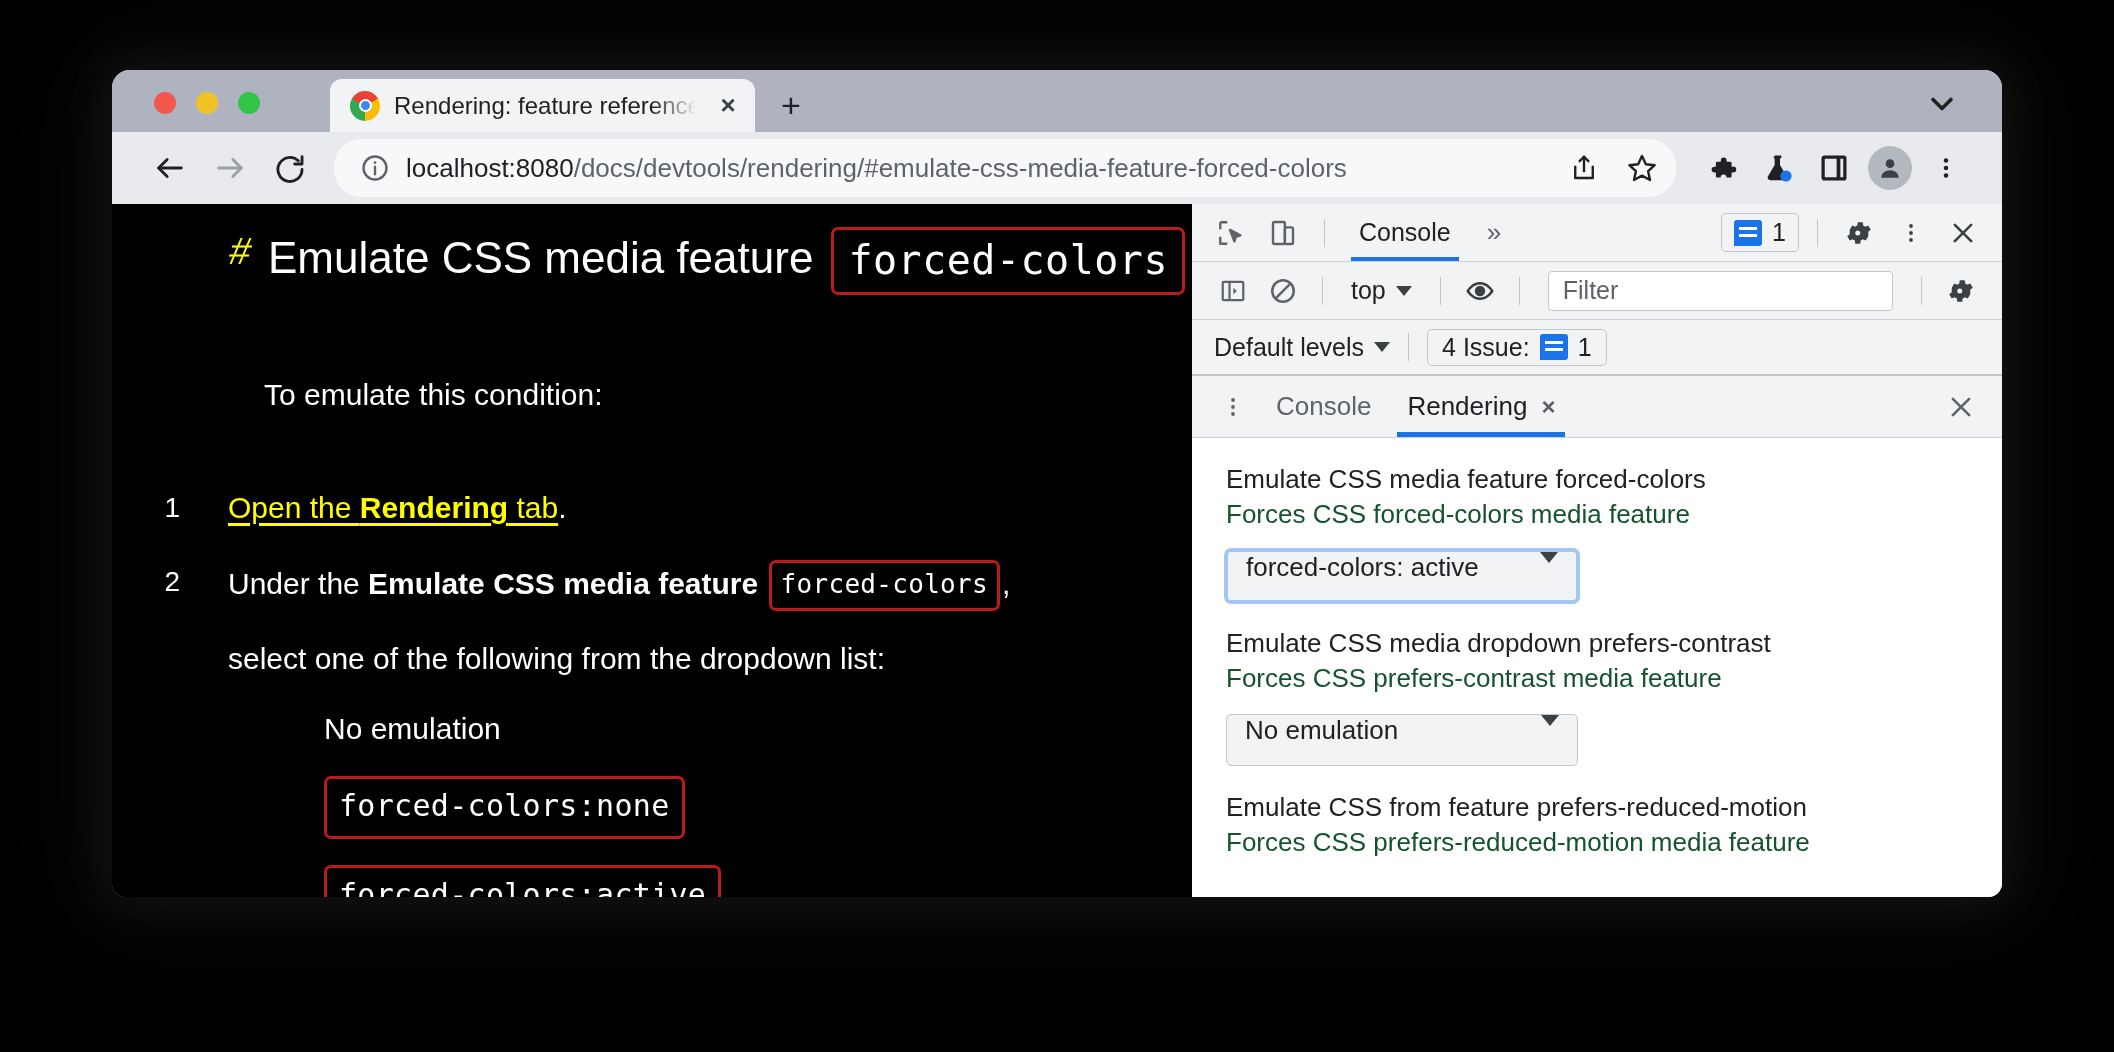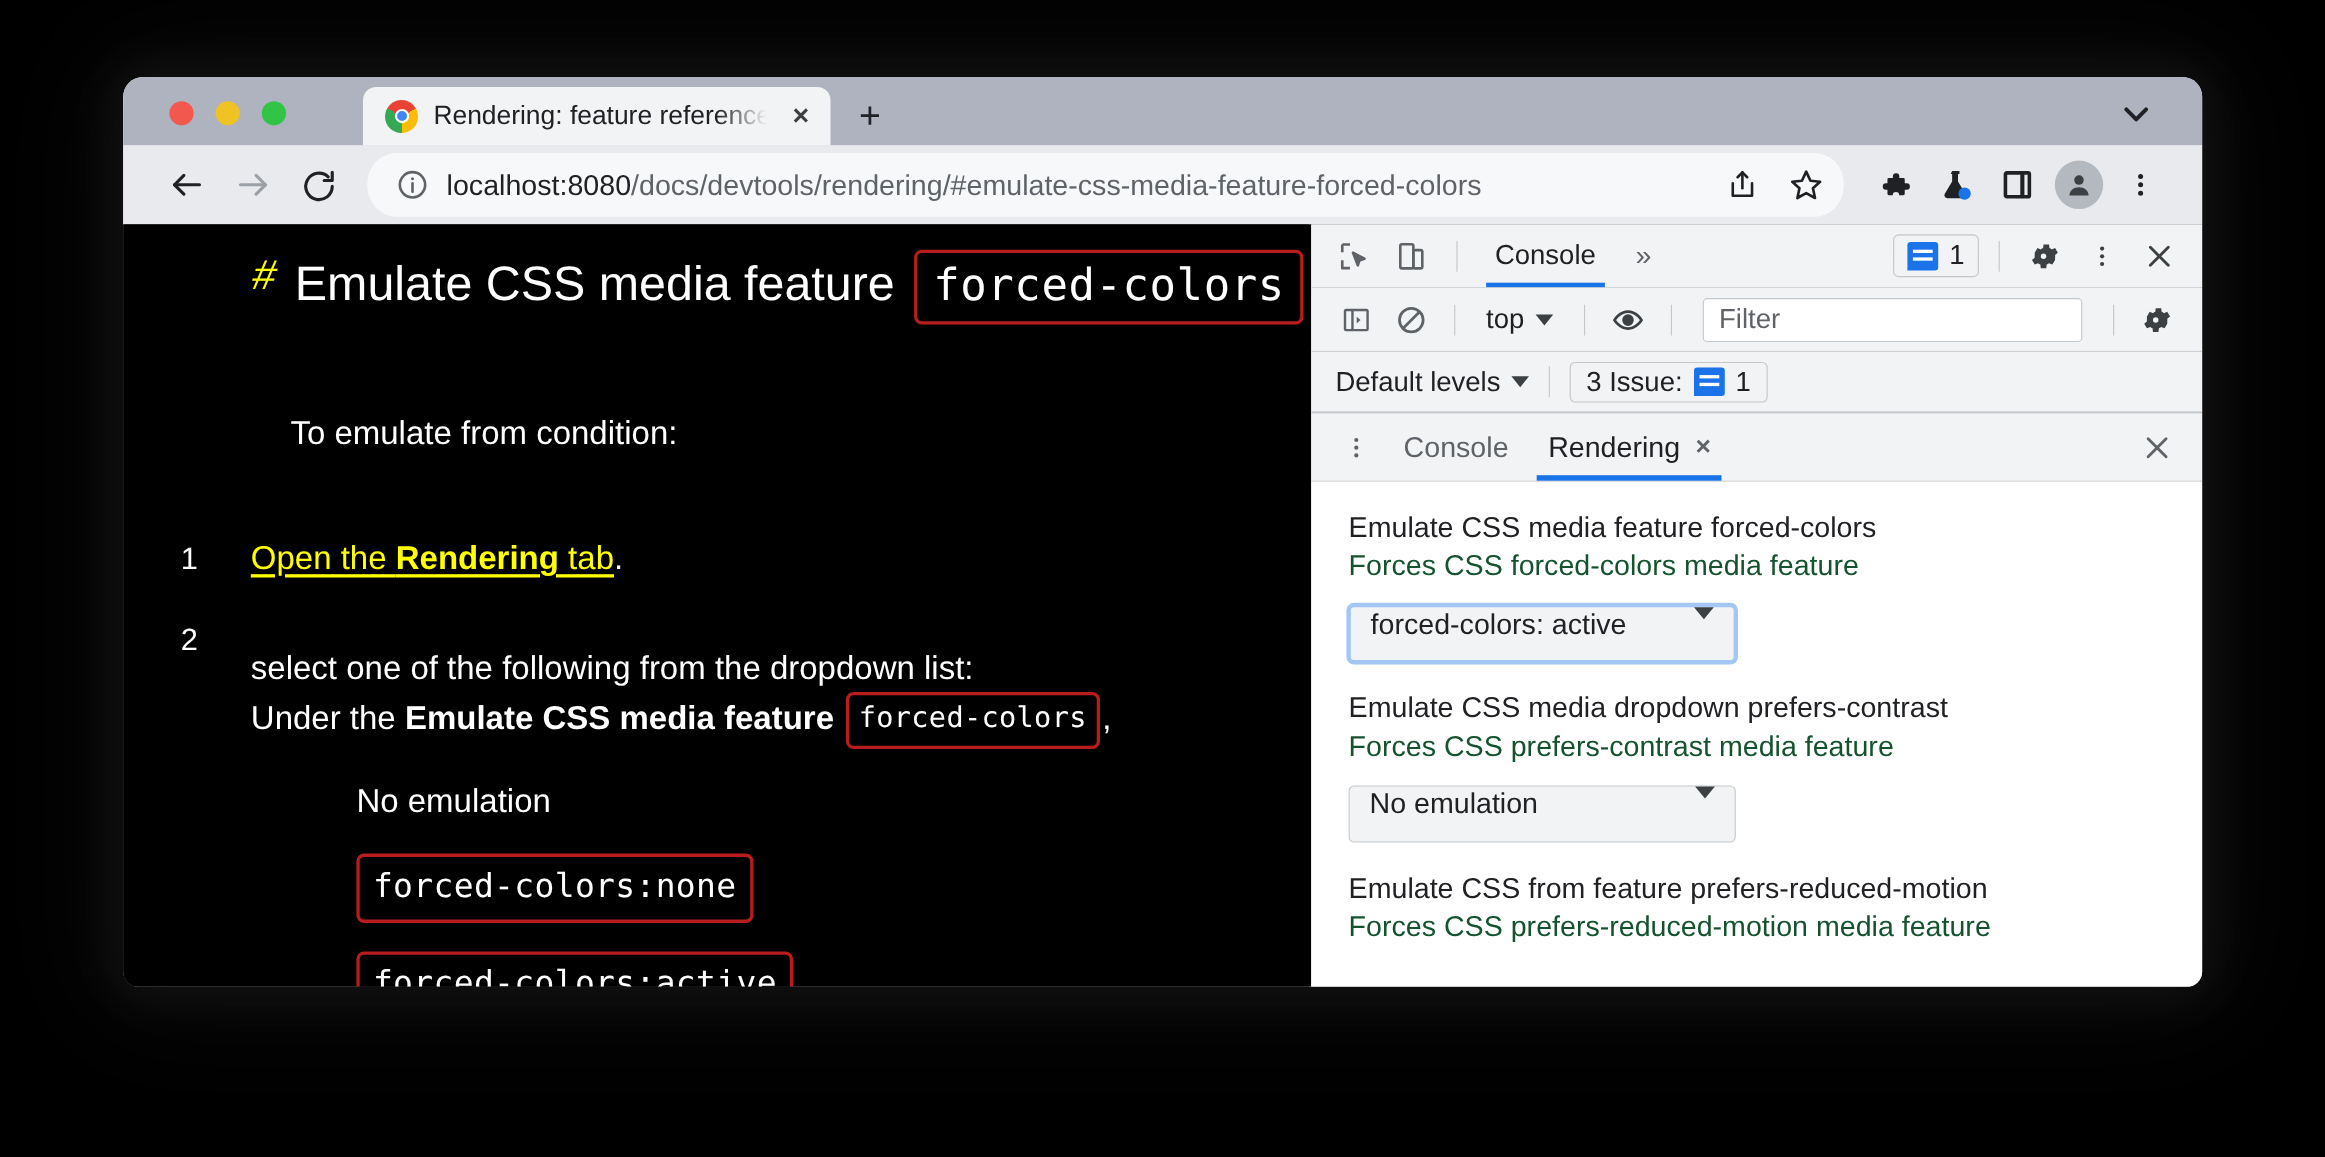--- a/index.html
+++ b/index.html
@@ -625,33 +625,33 @@
     </div>
 
     <div class="content">
 
       <div class="page">
         <div class="h1-row">
           <span class="anchor-hash">#</span>
           <span class="h1-text"><span>Emulate CSS media feature</span><span class="code-box h1-code">forced-colors</span></span>
         </div>
 
-        <div class="lead">To emulate from condition:</div>
+        <div class="lead">To emulate this condition:</div>
 
         <ol class="olist">
           <li class="oitem">
             <div class="onum">1</div>
             <div class="obody"><a class="ylink" href="#"><span>Open the </span><b>Rendering</b><span> tab</span></a><span>.</span></div>
           </li>
 
           <li class="oitem">
             <div class="onum">2</div>
             <div class="obody">
+              <div><span>Under the </span><b>Emulate CSS media feature</b> <span class="code-box inline-code">forced-colors</span><span>,</span></div>
               <div style="margin-top:26px">select one of the following from the dropdown list:</div>
-              <div><span>Under the </span><b>Emulate CSS media feature</b> <span class="code-box inline-code">forced-colors</span><span>,</span></div>
               <div class="sub-list">
                 <div class="sub-item"><span>No emulation</span></div>
                 <div class="sub-item"><span class="code-box opt-code">forced-colors:none</span></div>
                 <div class="sub-item"><span class="code-box opt-code">forced-colors:active</span></div>
               </div>
             </div>
           </li>
         </ol>
       </div>
 
@@ -735,21 +735,21 @@
           </div>
         </div>
 
         <div class="levels-row">
           <div class="levels-select">
             <span>Default levels</span>
             <span class="caret-sm"></span>
           </div>
           <div class="dt-sep"></div>
           <div class="issue-pill">
-            <span>3 Issue:</span>
+            <span>4 Issue:</span>
             <span class="issue-glyph"></span>
             <span>1</span>
           </div>
         </div>
 
         <div class="drawer-tabs">
           <div class="dt-icon">
             <svg width="24" height="24" viewBox="0 0 24 24" fill="#5f6368">
                 <circle cx="12" cy="5" r="1.9"></circle>
                 <circle cx="12" cy="12" r="1.9"></circle>

